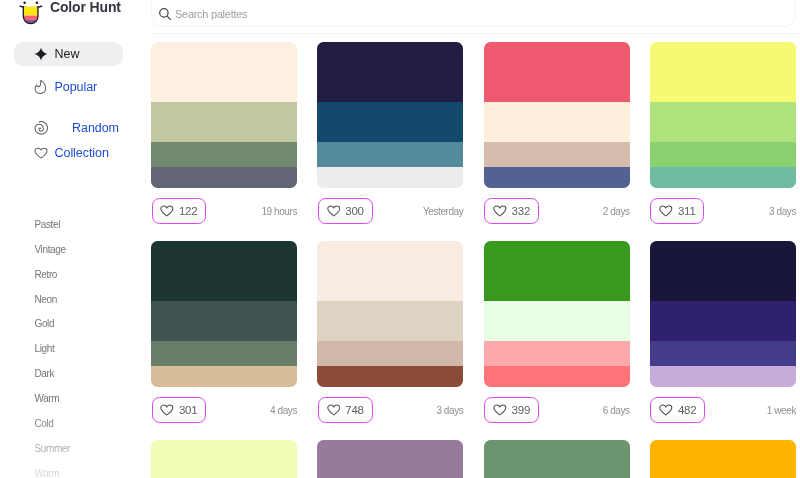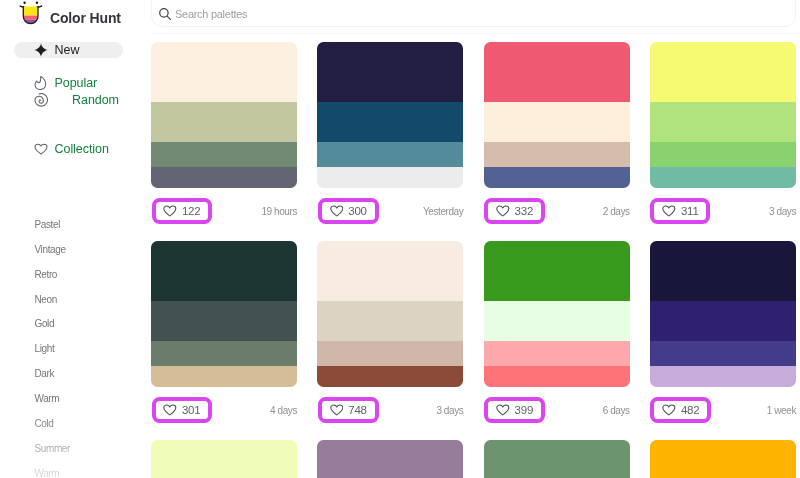--- a/index.html
+++ b/index.html
@@ -11,32 +11,32 @@
     -webkit-font-smoothing: antialiased;
   }
   #brand-name, .nav-label, .tag-item, #search-placeholder, .like-count, .date {
     transform: translateZ(0);
   }
   
   #sidebar {
     position: absolute; left: 0; top: 0; width: 151px; height: 478px;
     background: #ffffff; z-index: 5;
   }
-  #brand { position: absolute; left: 18px; top: -1px; display: flex; align-items: flex-end; gap: 6px; }
+  #brand { position: absolute; left: 18px; top: -1px; display: flex; align-items: flex-start; gap: 6px; }
   #brand-logo { width: 26px; height: 26px; display: block; margin-top: 1px; }
   #brand-name { font-size: 14px; font-weight: 600; color: #33353f; letter-spacing: -0.15px; }
 
   .nav-item {
-    position: absolute; left: 14px; width: 109px; height: 16px;
+    position: absolute; left: 14px; width: 109px; height: 24px;
     display: flex; align-items: center; gap: 6.5px;
     border-radius: 9px; padding-left: 20px;
   }
   .nav-item.active { background: #efefef; }
   .nav-icon { width: 14px; height: 14px; display:block; flex: 0 0 14px; }
-  .nav-label { font-size: 12.5px; color: #15803d; letter-spacing: -0.05px; }
+  .nav-label { font-size: 12.5px; color: #1d4ed8; letter-spacing: -0.05px; }
   .nav-item.active .nav-label { color: #1c1d23; }
 
   #tags {
     position: absolute; left: 10px; top: 0; width: 151px; height: 478px;
     -webkit-mask-image: linear-gradient(to bottom, #000 0px, #000 370px, rgba(0,0,0,0.85) 395px, rgba(0,0,0,0.52) 420px, rgba(0,0,0,0.2) 448px, rgba(0,0,0,0.07) 470px);
     mask-image: linear-gradient(to bottom, #000 0px, #000 370px, rgba(0,0,0,0.85) 395px, rgba(0,0,0,0.52) 420px, rgba(0,0,0,0.2) 448px, rgba(0,0,0,0.07) 470px);
     margin-top: 33px;
   }
   .tag-item {
     position: absolute; left: 24.5px;
@@ -55,21 +55,21 @@
 
   
   #grid { position: absolute; left: 151px; top: 42px; width: 649px; }
   .palette { position: absolute; width: 146px; }
   .swatches { width: 146px; height: 146px; border-radius: 6.5px; overflow: hidden; }
   .swatch { width: 100%; }
   .meta { position: absolute; left: 0; top: 156px; width: 146px; height: 26px; }
   .like-btn {
     position: absolute; left: 0.5px; top: 0; height: 26px;
     display: flex; align-items: center; gap: 5px;
-    border: 4px solid #d946ef; border-radius: 7.5px; padding: 0 7.8px 0 7.8px;
+    border: 1px solid #d946ef; border-radius: 7.5px; padding: 0 7.8px 0 7.8px;
     background: #fff;
   }
   .heart-icon { width: 13.6px; height: 13.6px; display: block; }
   .like-count { font-size: 11.5px; color: #5d6067; letter-spacing: -0.2px; }
   .date { position: absolute; right: 0; top: 0; height: 26px; line-height: 27px; font-size: 10px; color: #8e9197; letter-spacing: -0.42px; margin-left: 16px; }
 </style>
 </head>
 <body>
 
 <div id="sidebar">
@@ -98,21 +98,21 @@
           <path d="M7 0.2 C7.35 3.5 10.5 6.65 13.8 7 C10.5 7.35 7.35 10.5 7 13.8 C6.65 10.5 3.5 7.35 0.2 7 C3.5 6.65 6.65 3.5 7 0.2 Z" fill="#1d1e24"></path>
         </svg>
         <span class="nav-label">New</span>
       </div>
       <div class="nav-item" style="top: 75px;">
         <svg class="nav-icon" viewBox="0 0 14 14">
           <path d="M6.75 0.35 C9.8 2.25 11.65 5.35 11.65 8.35 C11.65 11.35 9.3 13.5 6.15 13.5 C3.2 13.5 1.05 11.45 1.05 8.5 C1.05 7.25 1.6 6.0 2.55 5.05 C3.1 6.15 3.75 6.6 4.55 6.6 C5.85 6.6 6.6 5.55 6.6 3.7 Z" fill="none" stroke="#61646c" stroke-width="1.05" stroke-linejoin="round" stroke-linecap="round"></path>
         </svg>
         <span class="nav-label">Popular</span>
       </div>
-      <div class="nav-item" style="top: 92px; gap: 24px;">
+      <div class="nav-item" style="top: 116px; gap: 24px;">
         <svg class="nav-icon" viewBox="0 0 14 14">
           <g fill="none" stroke="#60636b" stroke-width="1.05" stroke-linecap="round">
             <path d="M5.0 0.9 A6.3 6.3 0 1 1 0.9 7.3 A4.1 4.1 0 1 1 9.2 7.4 A2.1 2.1 0 1 1 5.3 7.2 A0.75 0.75 0 0 1 6.6 7.4"></path>
           </g>
         </svg>
         <span class="nav-label">Random</span>
       </div>
       <div class="nav-item" style="top: 141px;">
         <svg class="nav-icon" viewBox="0 0 14 14">
           <path d="M7 12.0 C5.6 10.9 1.0 7.8 1.0 4.9 C1.0 3.2 2.35 2.15 4.0 2.15 C5.45 2.15 6.55 3.0 7 4.1 C7.45 3.0 8.55 2.15 10.0 2.15 C11.65 2.15 13.0 3.2 13.0 4.9 C13.0 7.8 8.4 10.9 7 12.0 Z" fill="none" stroke="#60636b" stroke-width="1.05" stroke-linejoin="round"></path>

